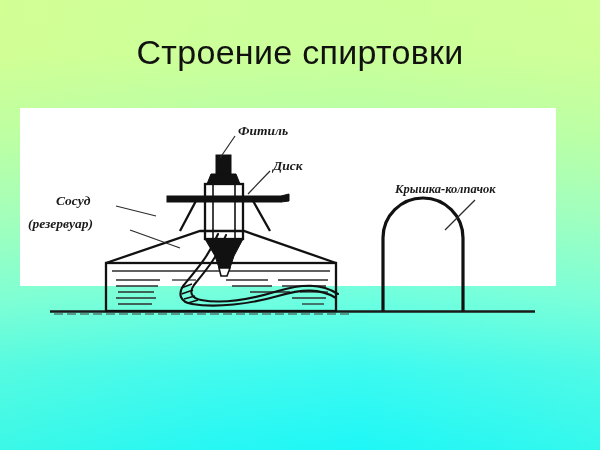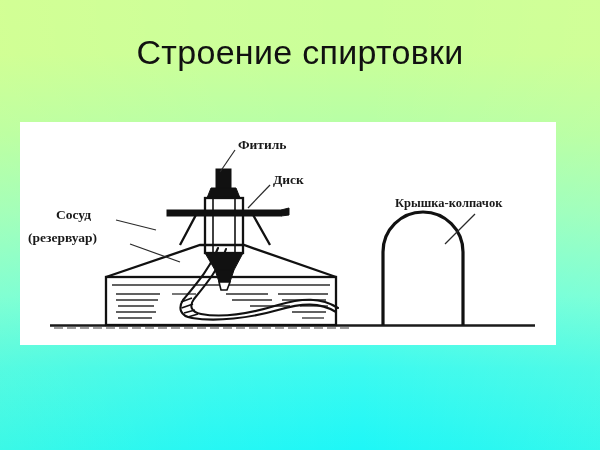--- a/index.html
+++ b/index.html
@@ -42,24 +42,25 @@
     font-size: 34px;
     line-height: 44px;
     color: #111111;
     letter-spacing: 0.3px;
     white-space: nowrap;
   }
 
   #diagram-panel {
     position: absolute;
     left: 20px;
-    top: 122px;
+    top: 108px;
     width: 536px;
-    height: 223px;
+    height: 178px;
     background: #ffffff;
+    font-style: italic;
   }
 
   #diagram-svg {
     display: block;
     width: 536px;
     height: 223px;
   }
 
   .lbl {
     font-family: "Liberation Serif", serif;

